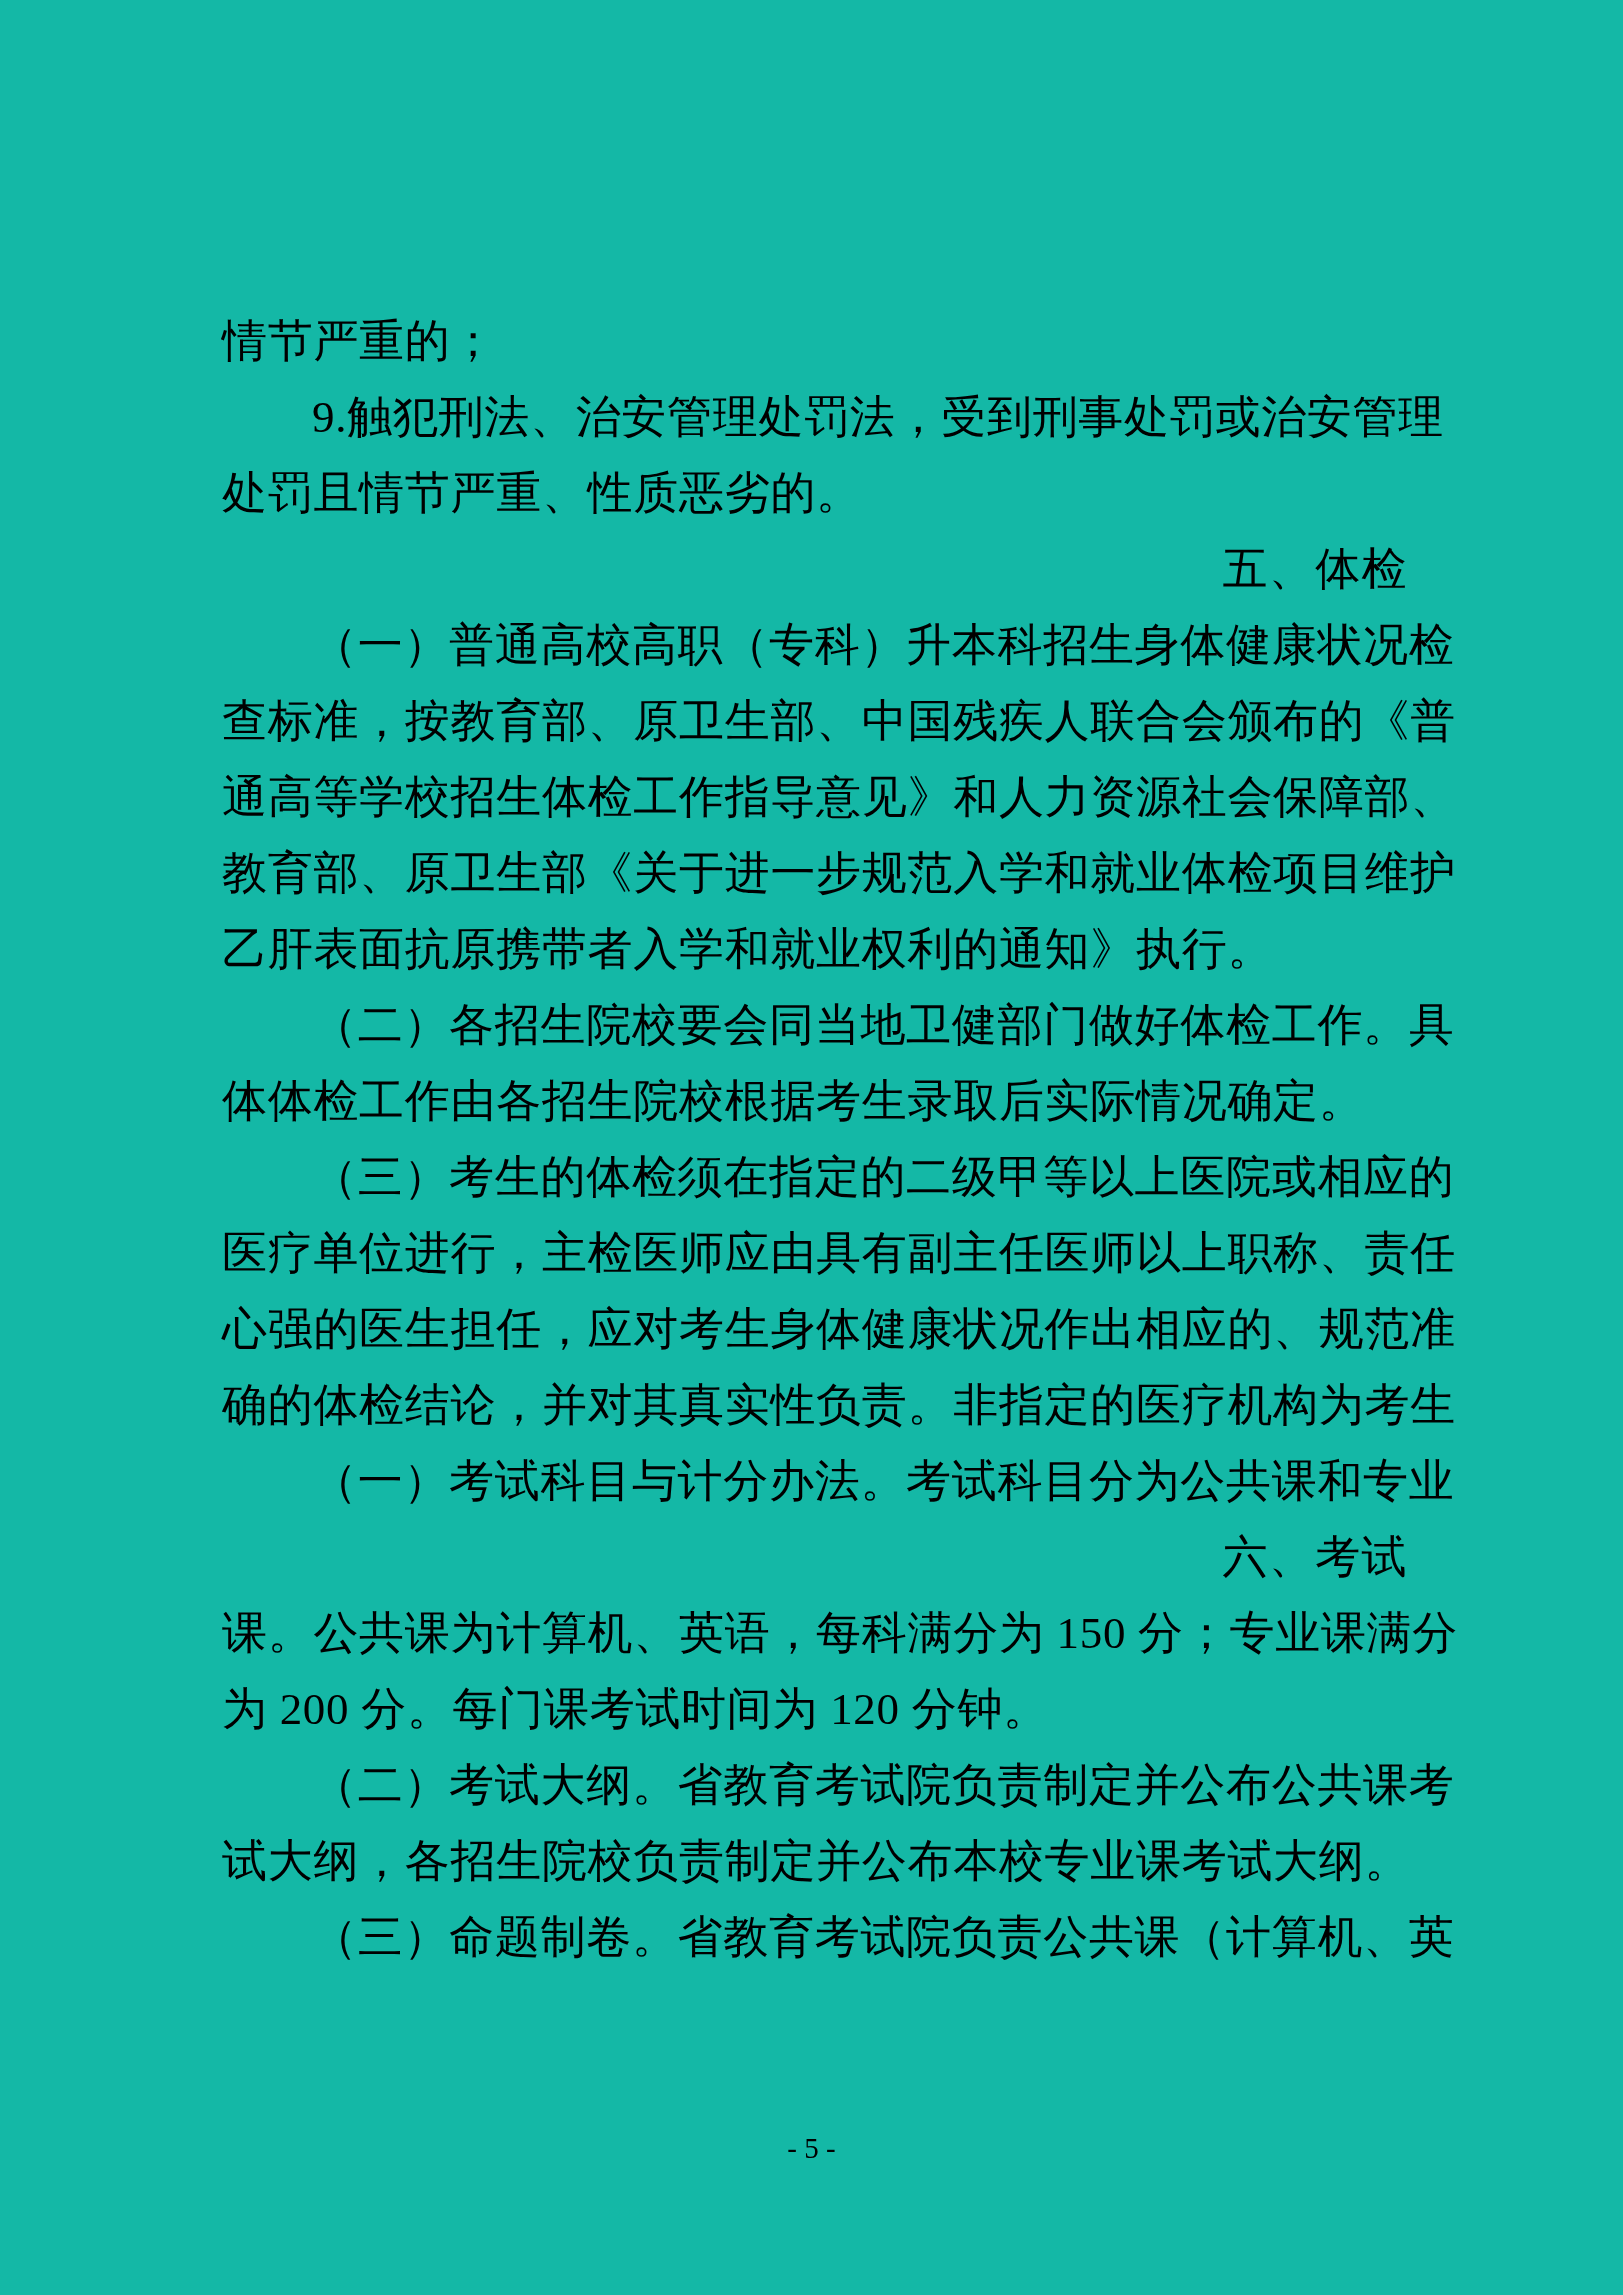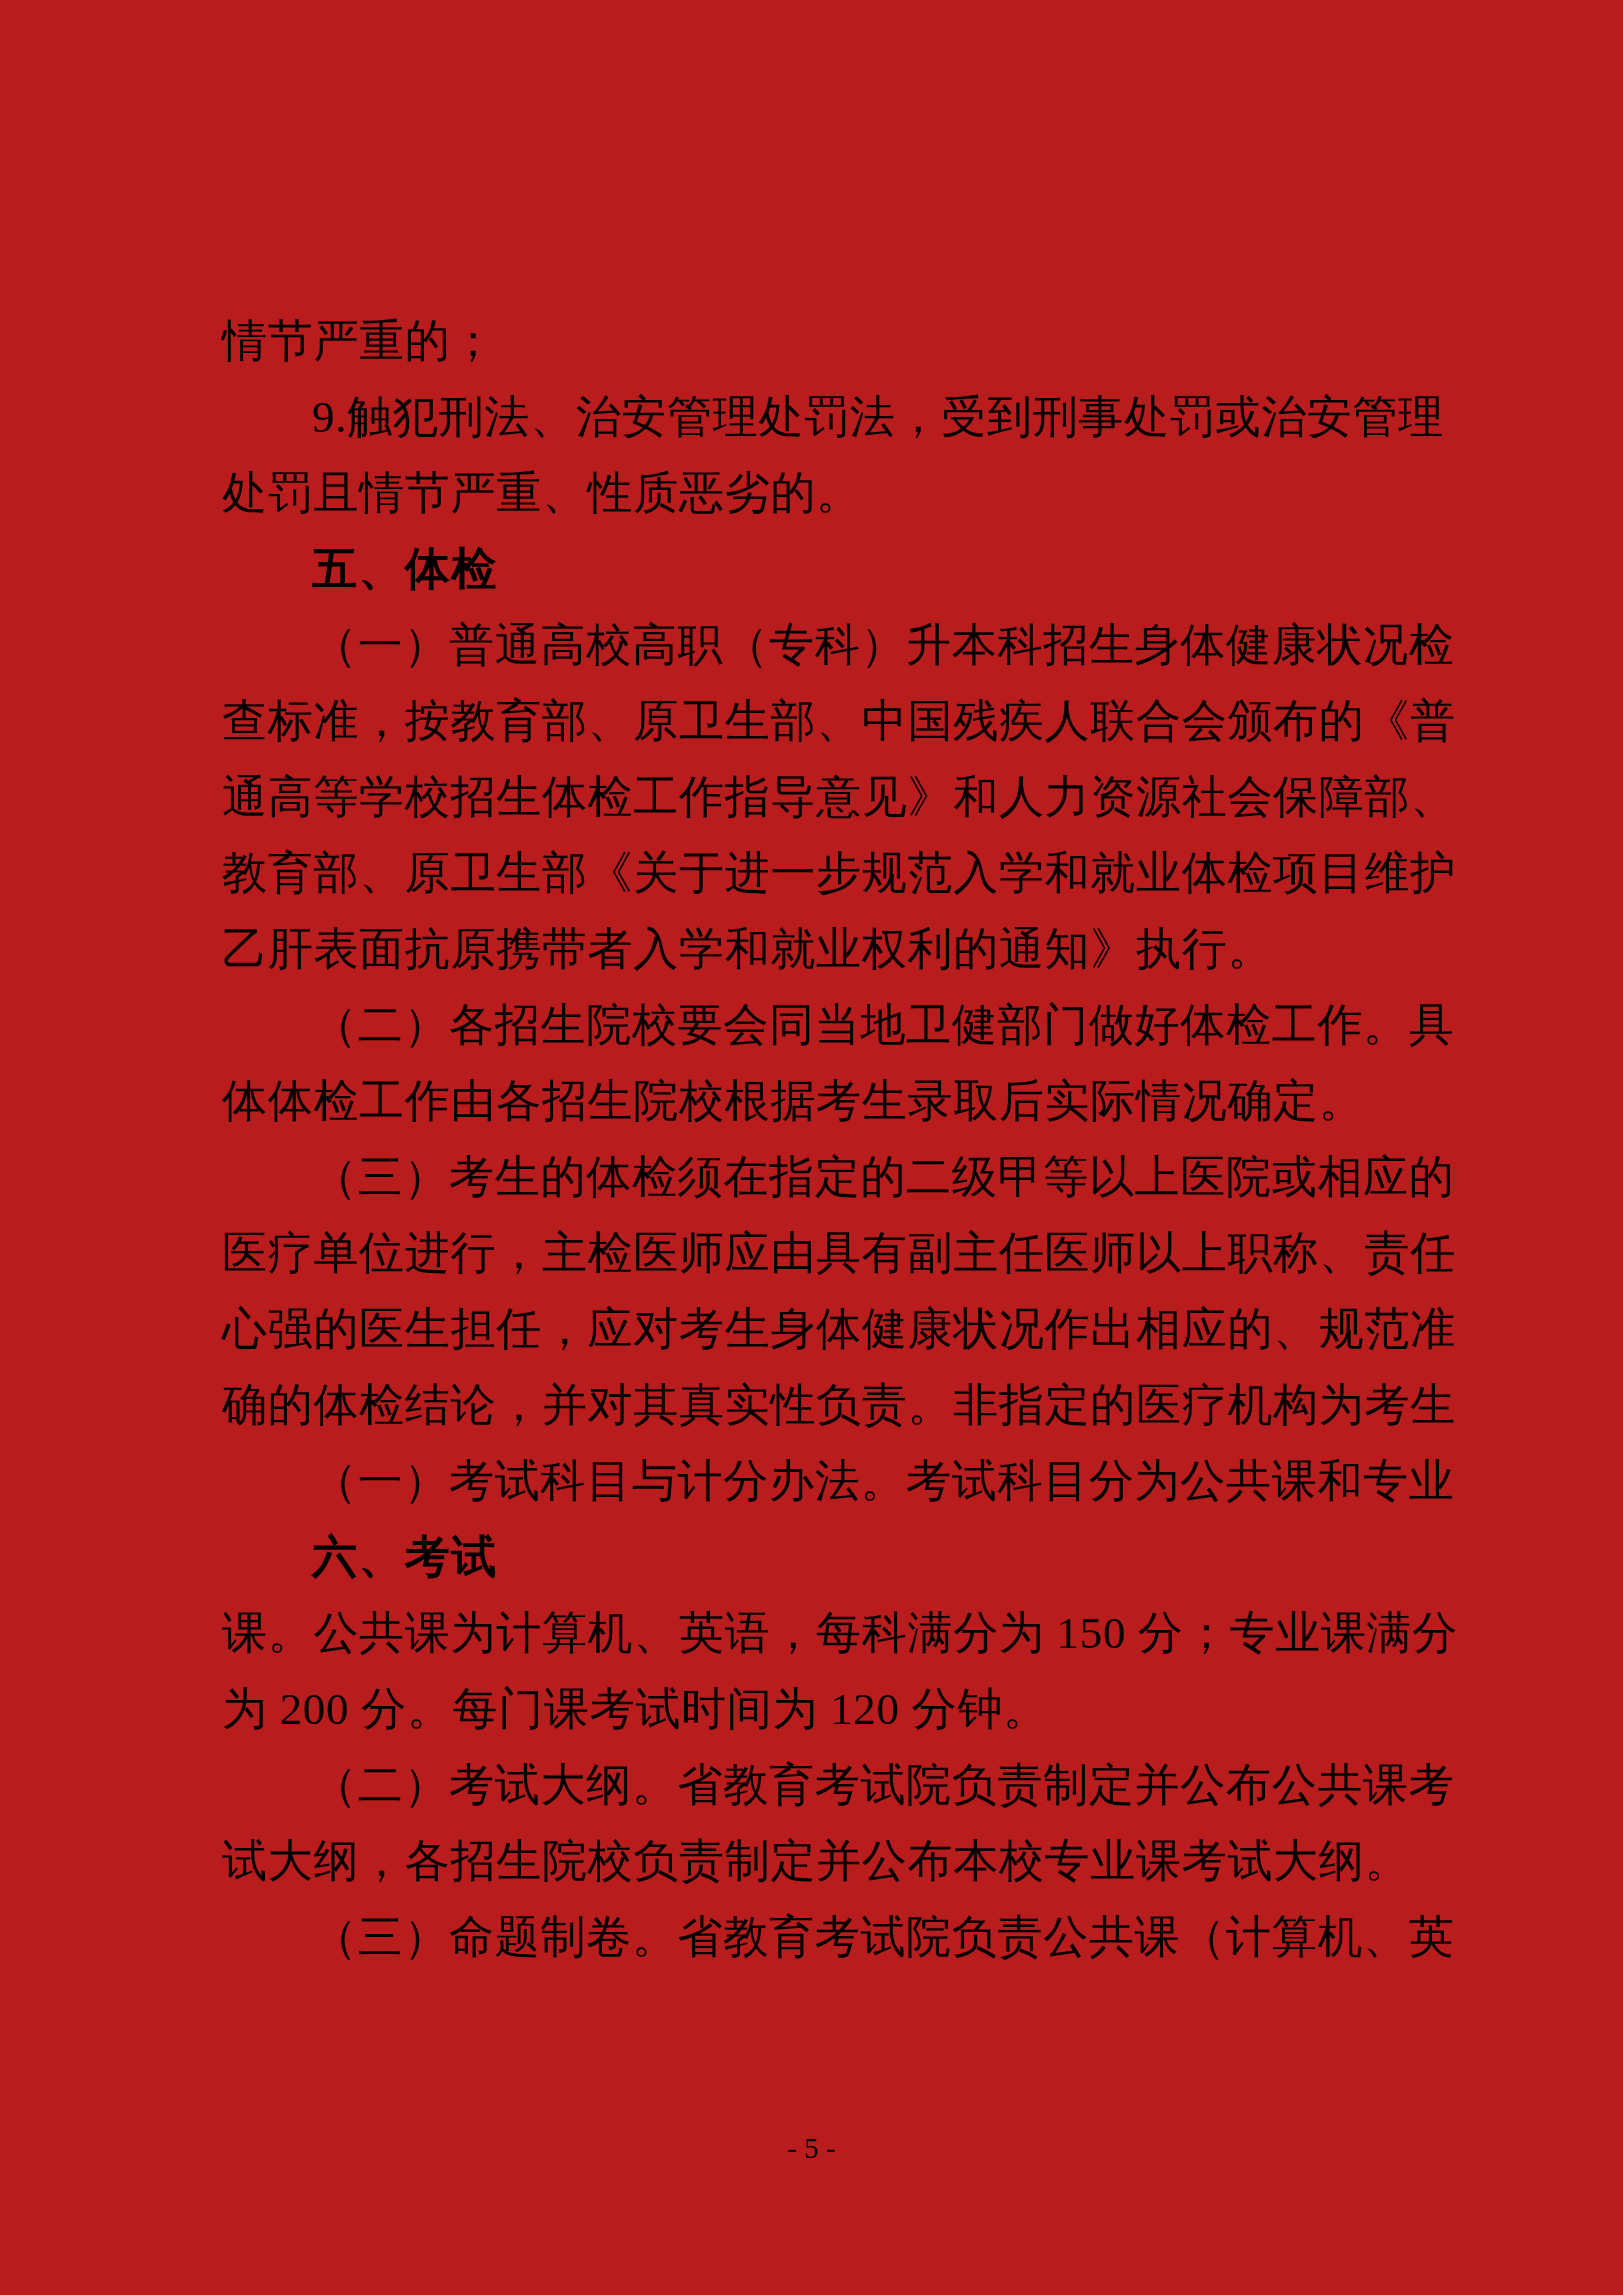--- a/index.html
+++ b/index.html
@@ -4,21 +4,21 @@
 <style>
   html, body {
     margin: 0;
     padding: 0;
     background: #ffffff;
   }
   .page {
     position: relative;
     width: 1623px;
     height: 2295px;
-    background: #b91c1c;
+    background: #14b8a6;
     overflow: hidden;
   }
   .content {
     position: absolute;
     left: 222px;
     top: 303px;
     width: 1186px;
   }
   .line {
     height: 76px;
@@ -27,22 +27,23 @@
     color: #000000;
     font-family: "Liberation Serif", "DejaVu Serif", serif;
     white-space: nowrap;
     letter-spacing: 0.7px;
   }
   .indent {
     padding-left: 90px;
   }
   .heading {
     font-family: "Liberation Sans", "DejaVu Sans", sans-serif;
-    font-weight: 700;
+    font-weight: 400;
     letter-spacing: 1.4px;
+    text-align: right;
   }
   .page-number {
     position: absolute;
     left: 0;
     top: 2126px;
     width: 100%;
     height: 44px;
     line-height: 44px;
     text-align: center;
     font-size: 29px;

